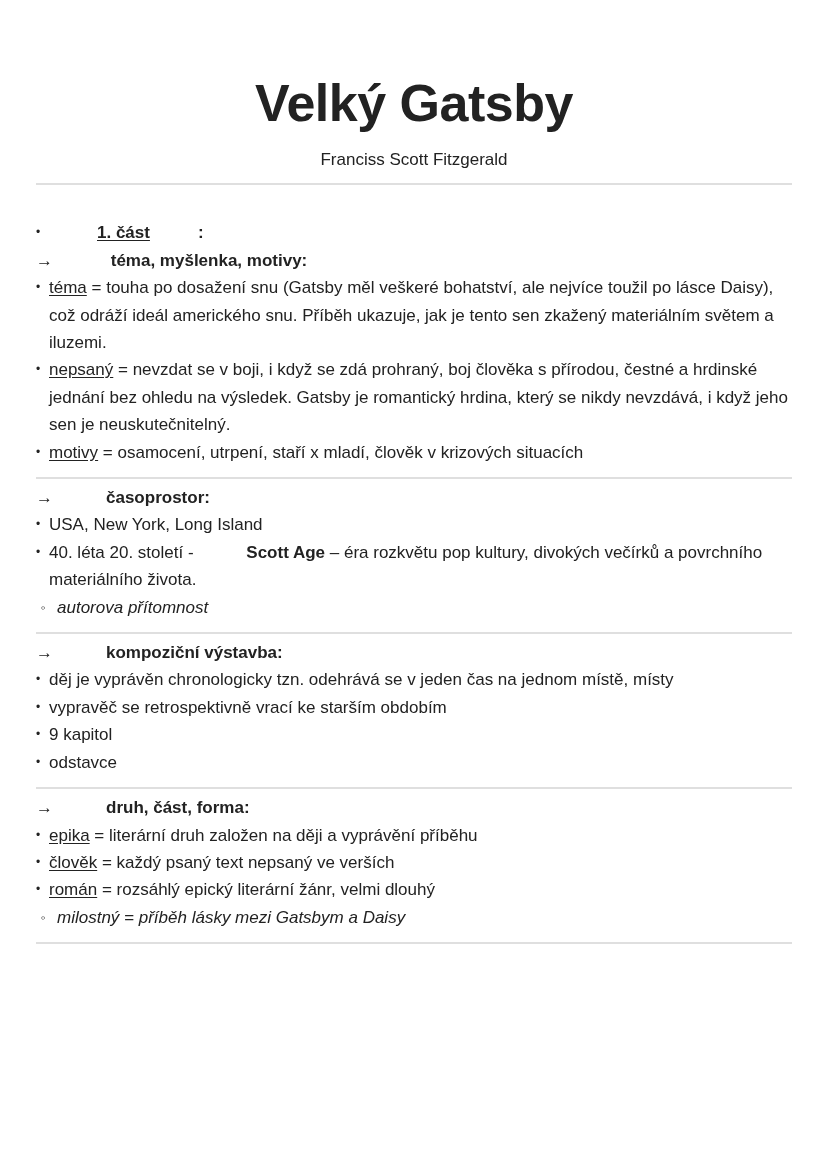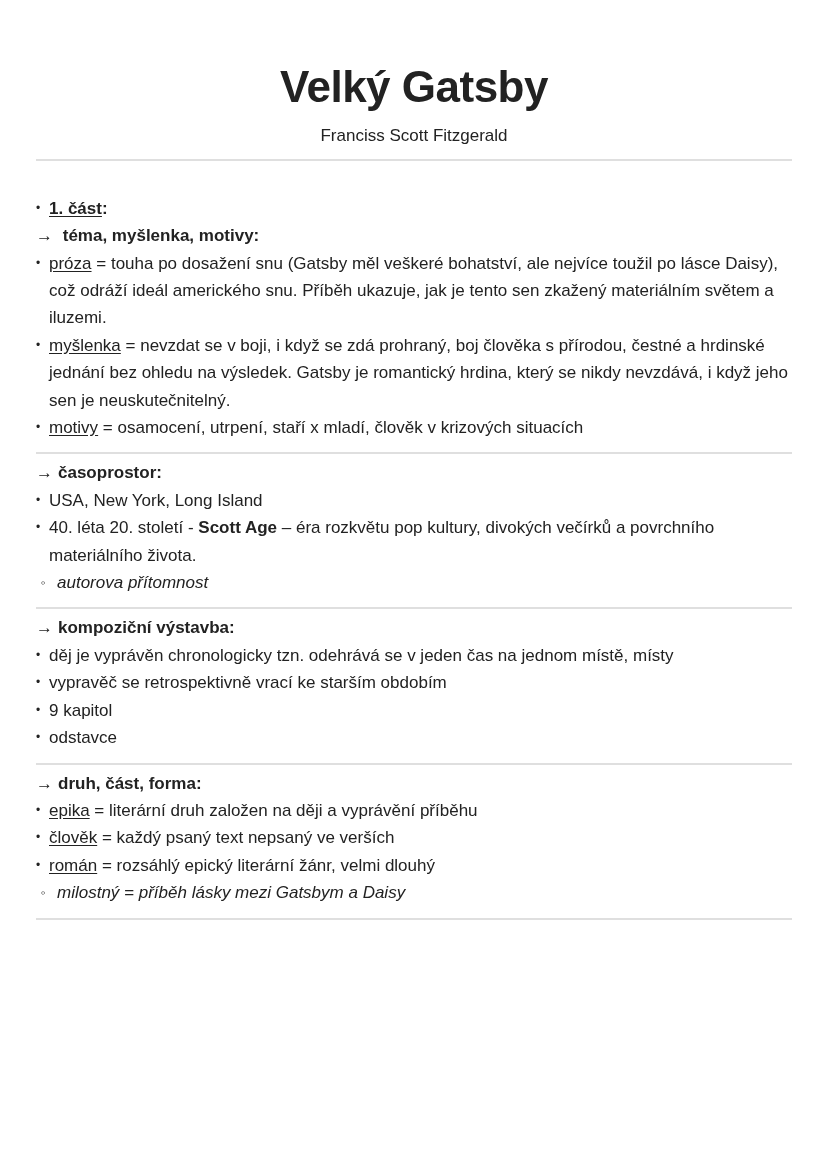--- a/index.html
+++ b/index.html
@@ -11,36 +11,36 @@
   html,body{margin:0;padding:0;}
   body{
     width:828px;height:1170px;overflow:hidden;
     background:var(--bg);
     color:var(--text);
     font-family:"Liberation Sans","DejaVu Sans",sans-serif;
   }
   .page{padding:0 36px;}
   header{text-align:center;padding-top:60px;}
   h1{
-    margin:1px;font-size:44px;line-height:1.2;font-weight:700;
+    margin:12px;font-size:52px;line-height:1.2;font-weight:700;
     letter-spacing:-0.5px;color:var(--text);
   }
   .subtitle{font-size:17px;line-height:27px;margin-top:8px;color:var(--text);}
   .divider{
     height:2px;background:var(--divider);
     margin:11px 0 5px 0;border:none;
   }
   .divider.header-div{margin:10px 0 34px 0;}
   .line{display:flex;font-size:17px;line-height:27.4px;}
   .marker{flex:0 0 auto;text-align:left;}
   .marker.dot{width:13px;font-size:12px;line-height:27.4px;}
   .marker.circle{width:21px;padding-left:5px;font-size:13px;line-height:27.4px;}
   .marker.arrow{width:22px;font-weight:700;line-height:27.4px;}
   .text{flex:1 1 auto;min-width:0;}
-  .b{font-weight:700;}
+  .b{font-weight:700;margin-left:48px;}
   .u{text-decoration:underline;text-underline-offset:2px;}
   .i{font-style:italic;}
 </style>
 </head>
 <body>
 
 <div class="page">
   <header>
     <h1>Velký Gatsby</h1>
     <div class="subtitle">Franciss Scott Fitzgerald</div>
@@ -51,25 +51,25 @@
         <div class="line">
           <span class="marker dot">•</span>
           <span class="text"><span class="b u">1. část</span><span class="b">:</span></span>
         </div>
         <div class="line">
           <span class="marker arrow">→</span>
           <span class="text"><span class="b">&nbsp;téma, myšlenka, motivy:</span></span>
         </div>
         <div class="line">
           <span class="marker dot">•</span>
-          <span class="text"><span class="u">próza</span><span> = touha po dosažení snu (Gatsby měl veškeré bohatství, ale nejvíce toužil po lásce Daisy), což odráží ideál amerického snu. Příběh ukazuje, jak je tento sen zkažený materiálním světem a iluzemi.</span></span>
+          <span class="text"><span class="u">téma</span><span> = touha po dosažení snu (Gatsby měl veškeré bohatství, ale nejvíce toužil po lásce Daisy), což odráží ideál amerického snu. Příběh ukazuje, jak je tento sen zkažený materiálním světem a iluzemi.</span></span>
         </div>
         <div class="line">
           <span class="marker dot">•</span>
-          <span class="text"><span class="u">myšlenka</span><span> = nevzdat se v boji, i když se zdá prohraný, boj člověka s přírodou, čestné a hrdinské jednání bez ohledu na výsledek. Gatsby je romantický hrdina, který se nikdy nevzdává, i když jeho sen je neuskutečnitelný.</span></span>
+          <span class="text"><span class="u">nepsaný</span><span> = nevzdat se v boji, i když se zdá prohraný, boj člověka s přírodou, čestné a hrdinské jednání bez ohledu na výsledek. Gatsby je romantický hrdina, který se nikdy nevzdává, i když jeho sen je neuskutečnitelný.</span></span>
         </div>
         <div class="line">
           <span class="marker dot">•</span>
           <span class="text"><span class="u">motivy</span><span> = osamocení, utrpení, staří x mladí, člověk v krizových situacích</span></span>
         </div>
       </section>
       <div class="divider"></div>
       <section class="section">
         <div class="line">
           <span class="marker arrow">→</span>

